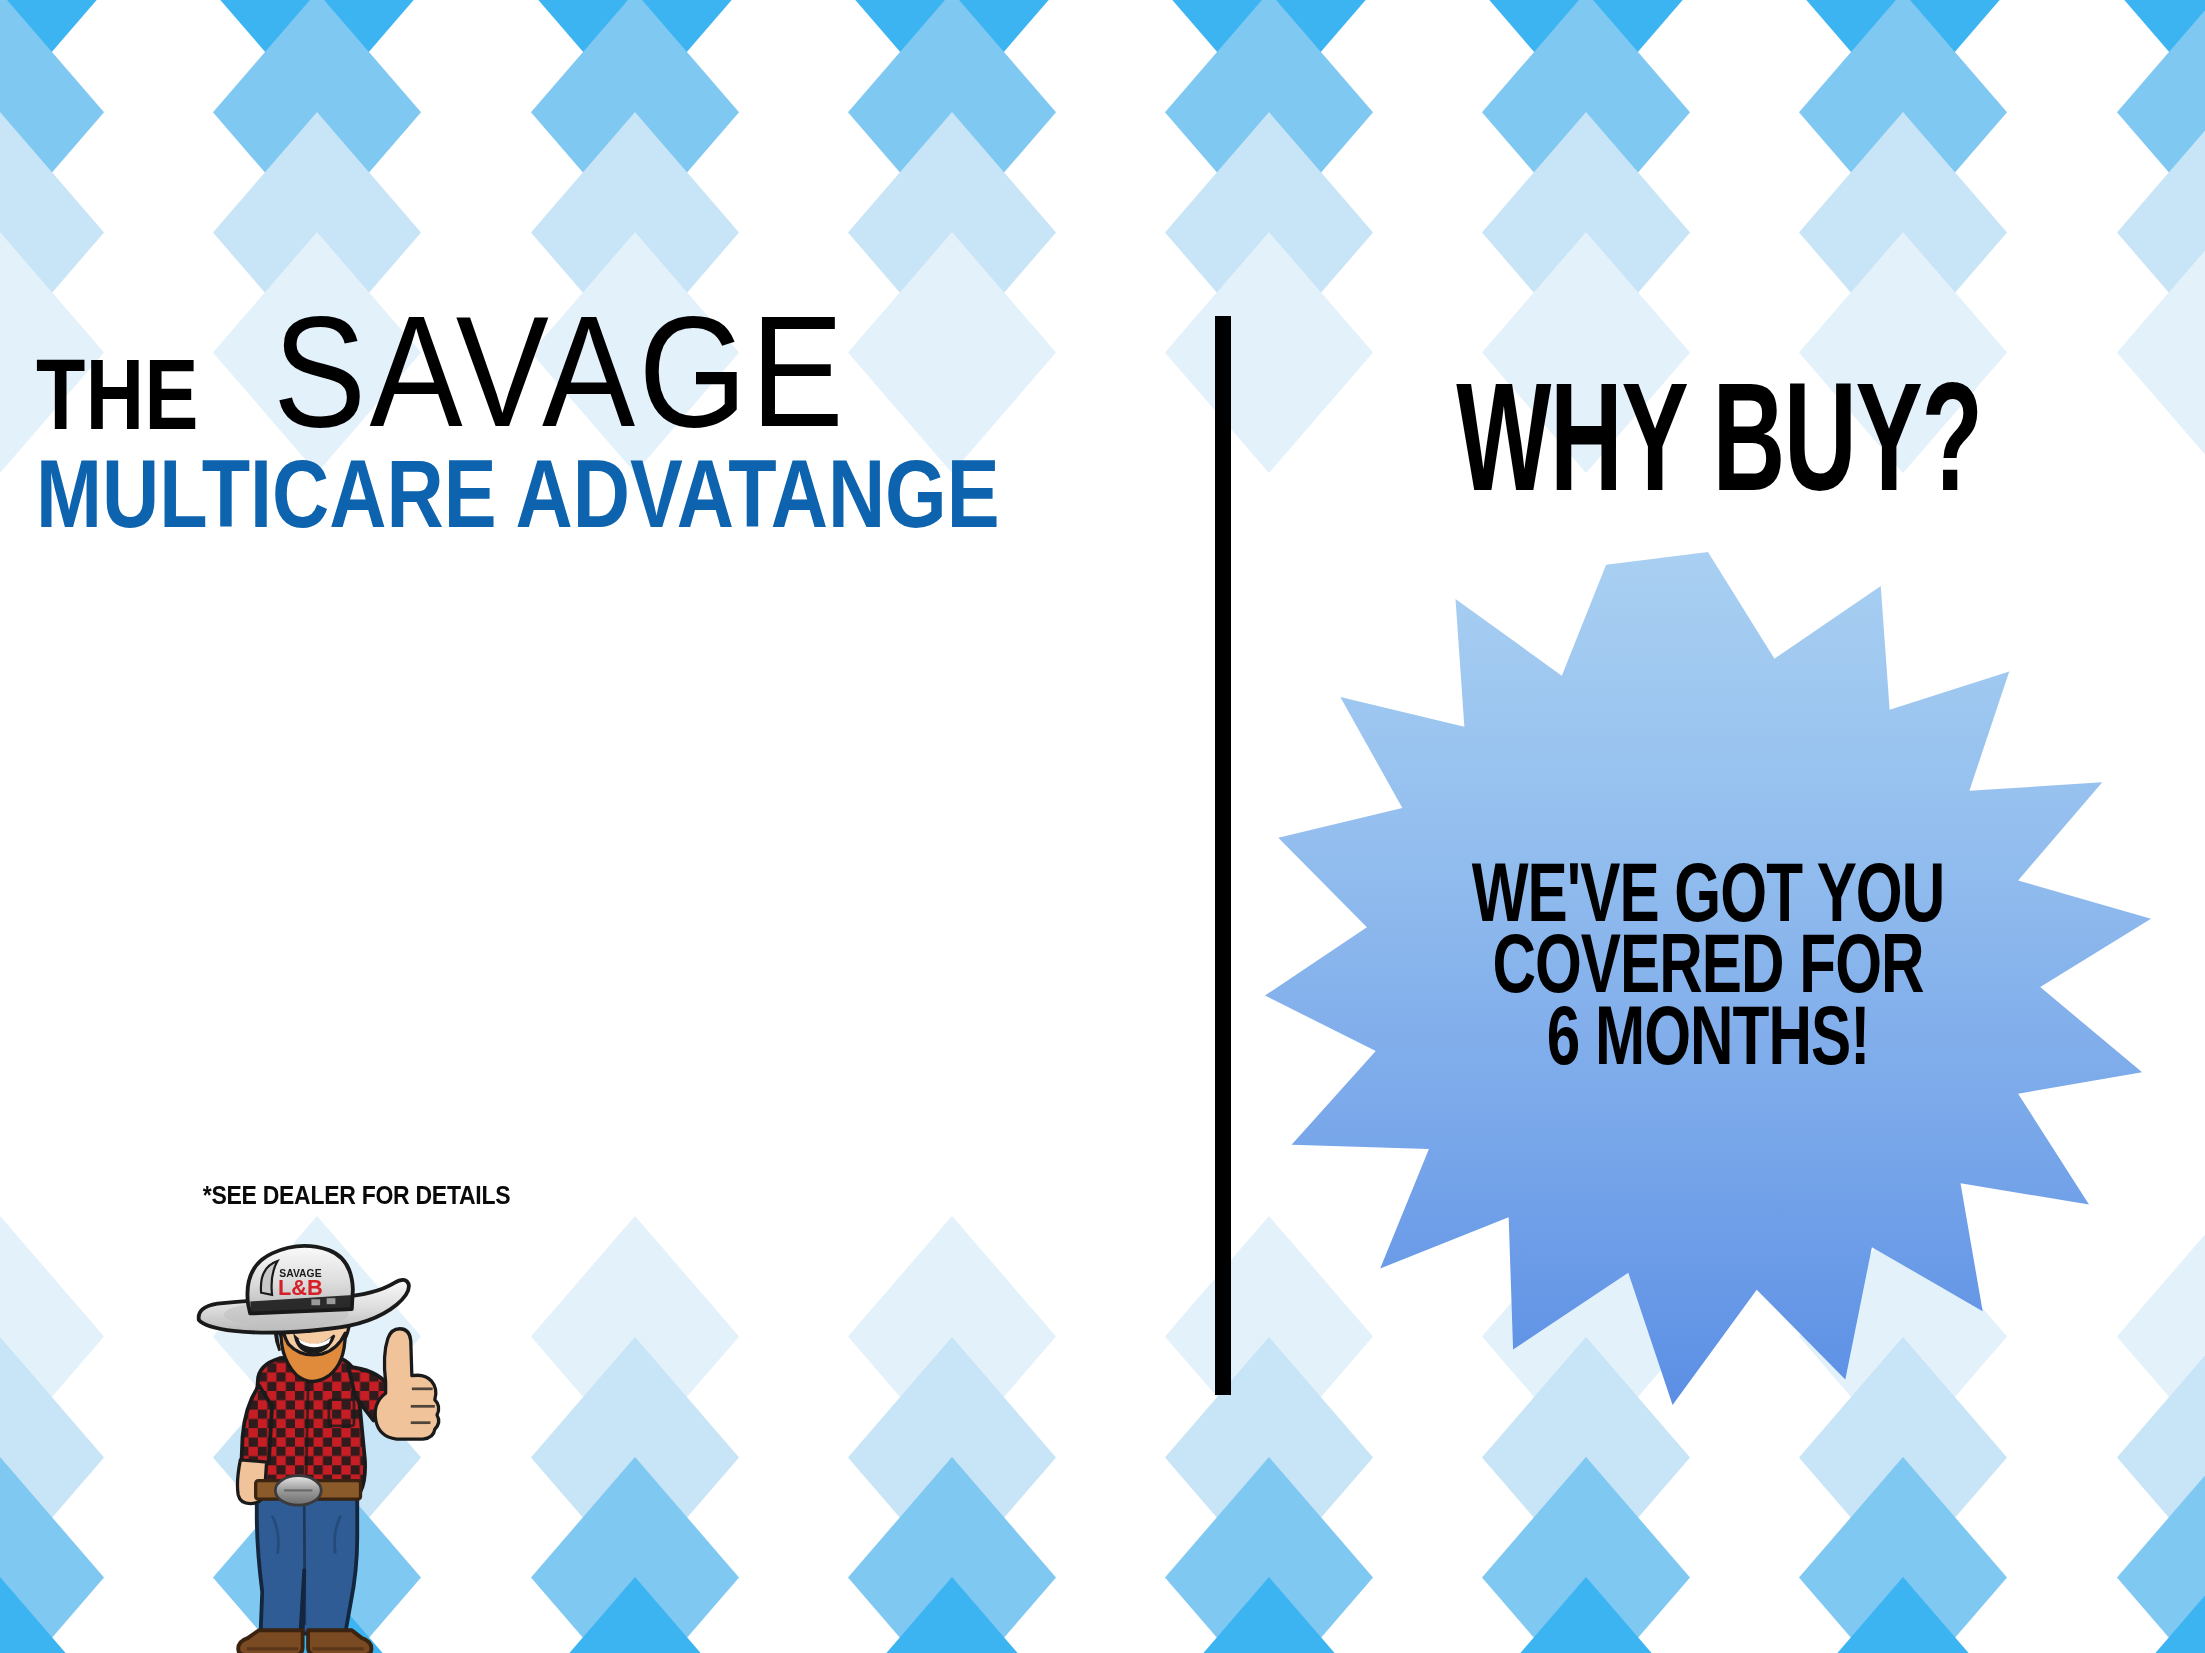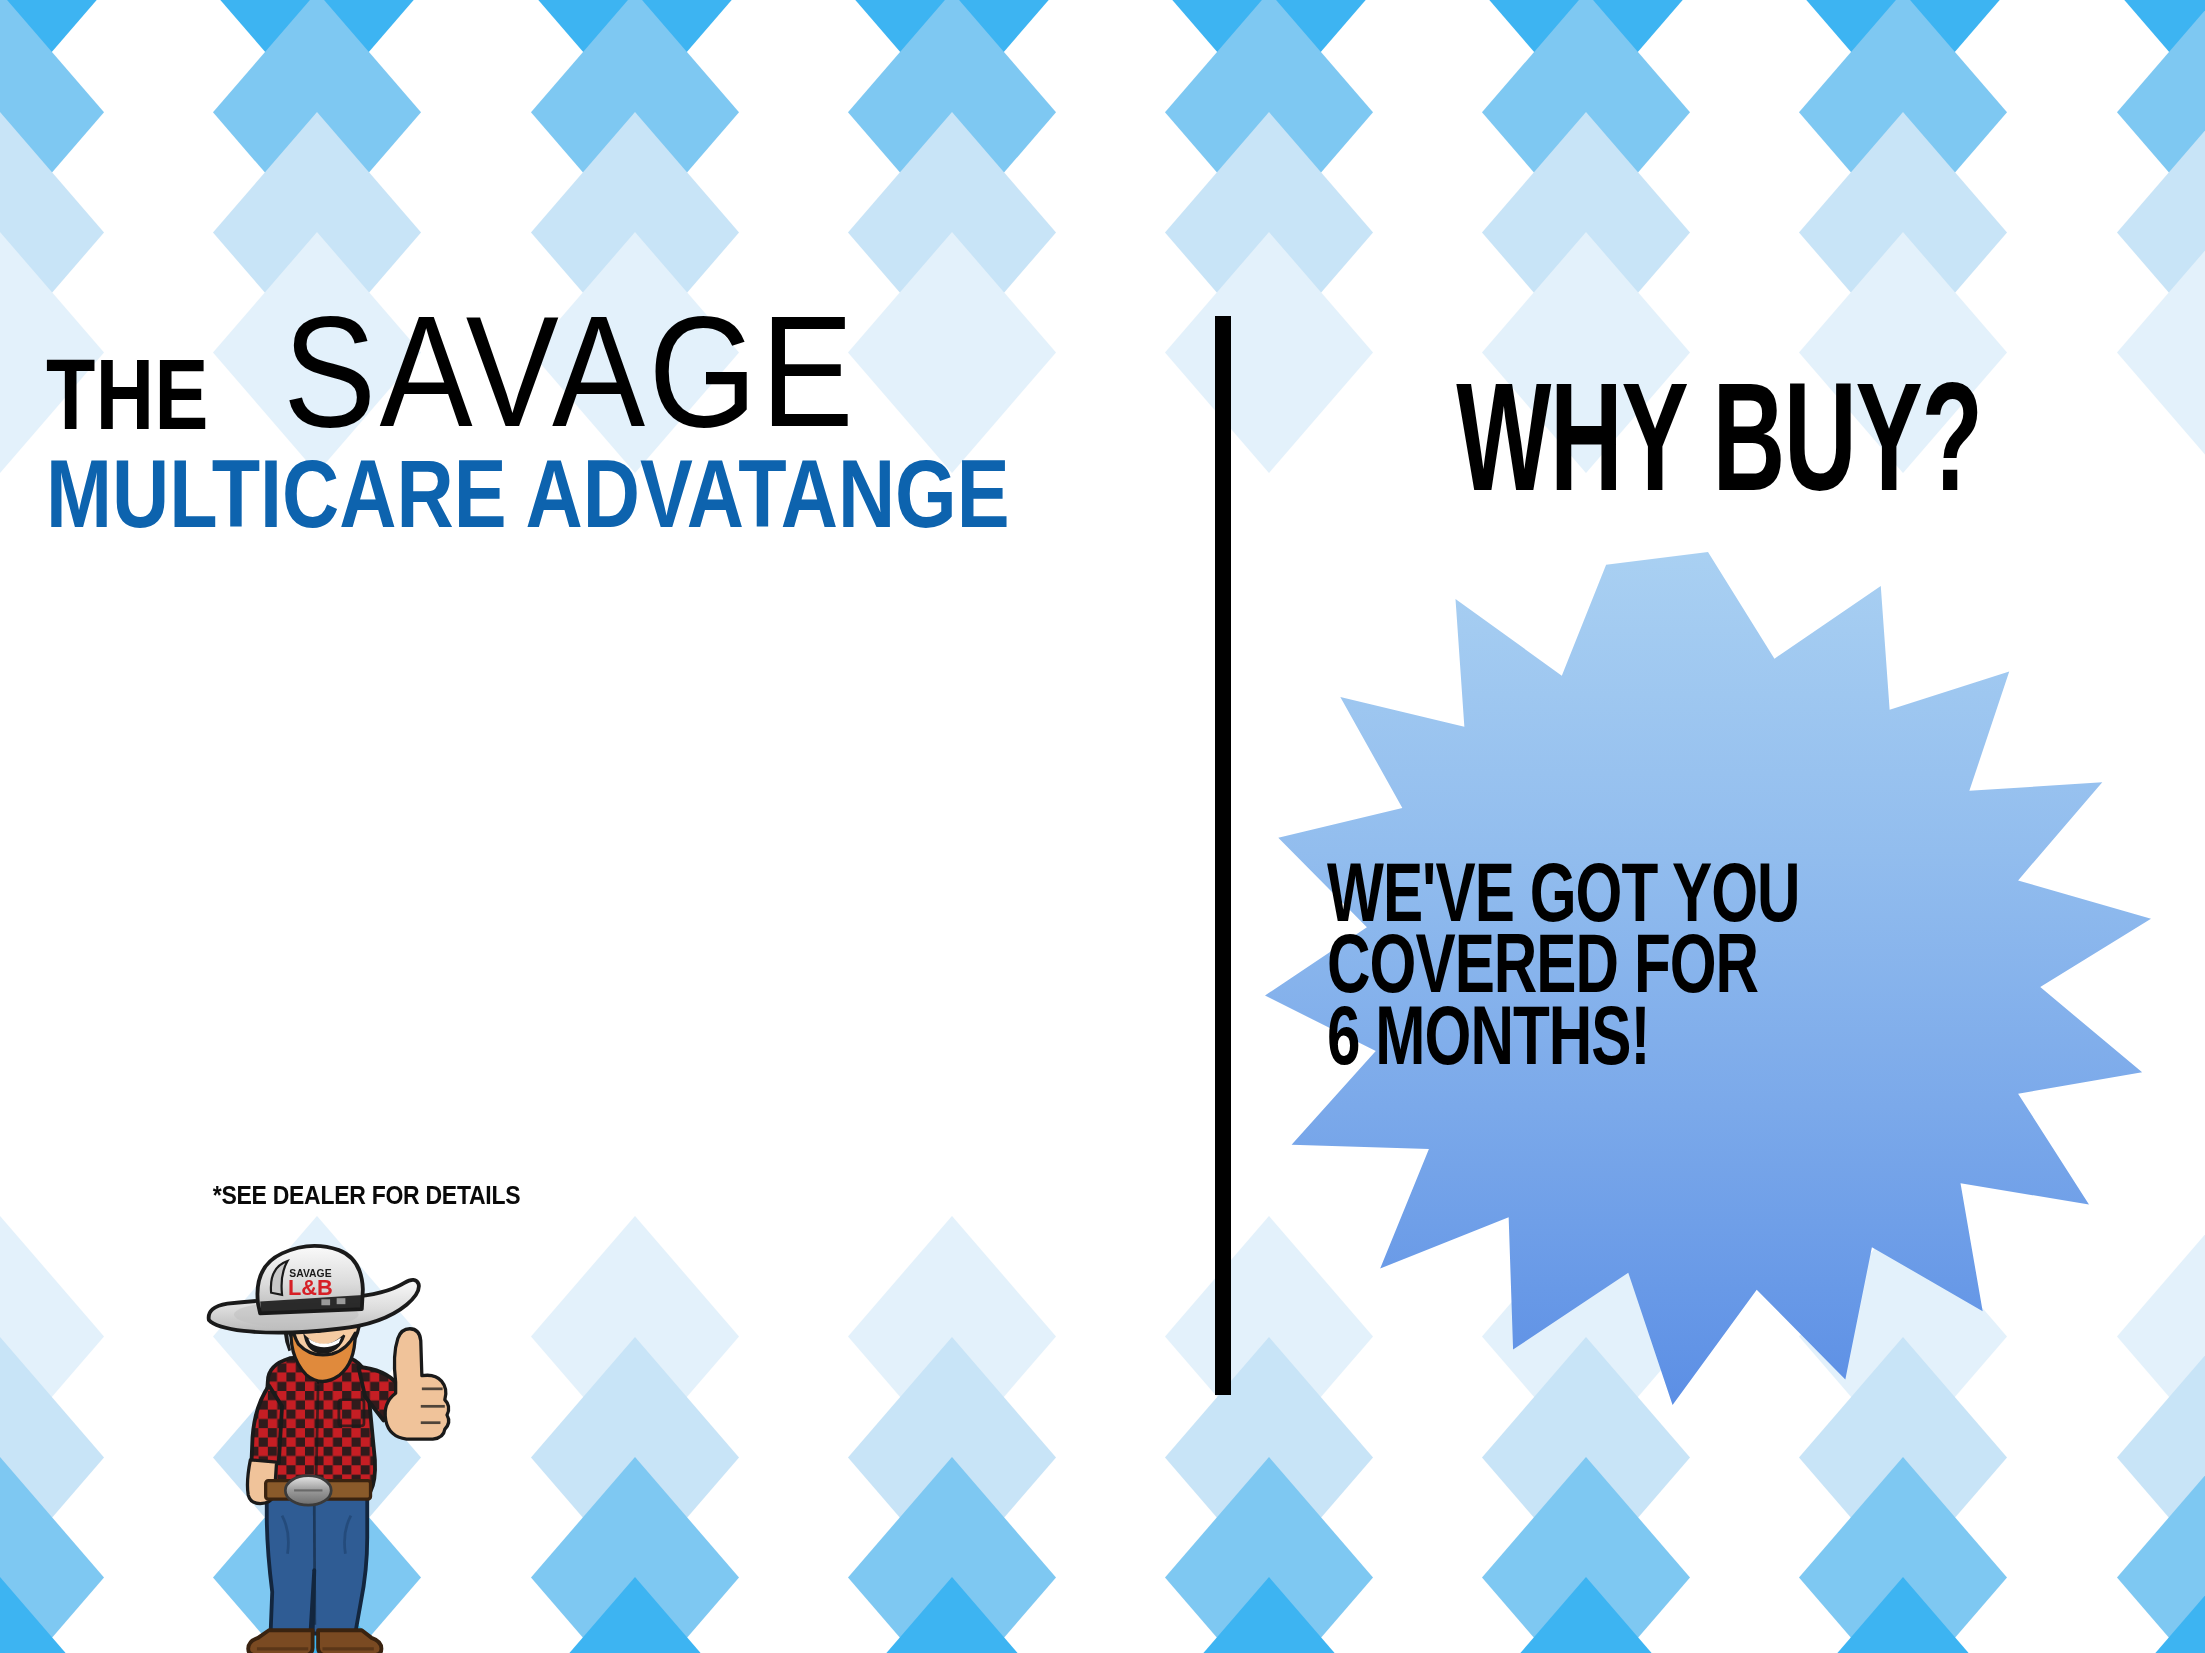--- a/index.html
+++ b/index.html
@@ -41,21 +41,21 @@
   #divider{
     position:absolute;
     left:1215px;top:316px;
     width:16.4px;height:1079px;
     background:#000000;
   }
 
   
   #left-panel{
     position:absolute;
-    left:16px;top:0;width:1215px;height:1167px;
+    left:6px;top:0;width:1215px;height:1167px;
   }
   #title-block{
     position:absolute;
     left:30px;top:323px;
     width:1127px;
   }
   .title-row-1{
     display:flex;
     align-items:flex-end;
     gap:55px;
@@ -193,21 +193,21 @@
       22.5% 20.5%,
       21.5% 5.5%,
       33.5% 14.5%,
       38.5% 1.5%
     );
   }
   #starburst-text{
     position:absolute;
     left:0;top:306px;
     width:100%;
-    text-align:left;
+    text-align:center;
     font-family:"Liberation Sans", sans-serif;
     font-weight:700;
     color:#000000;
   }
   #starburst-text .sb-line{
     display:block;
     font-size:70px;
     line-height:1.02;
     letter-spacing:-1.1px;
     transform:scaleX(0.86) scaleY(1.18);

